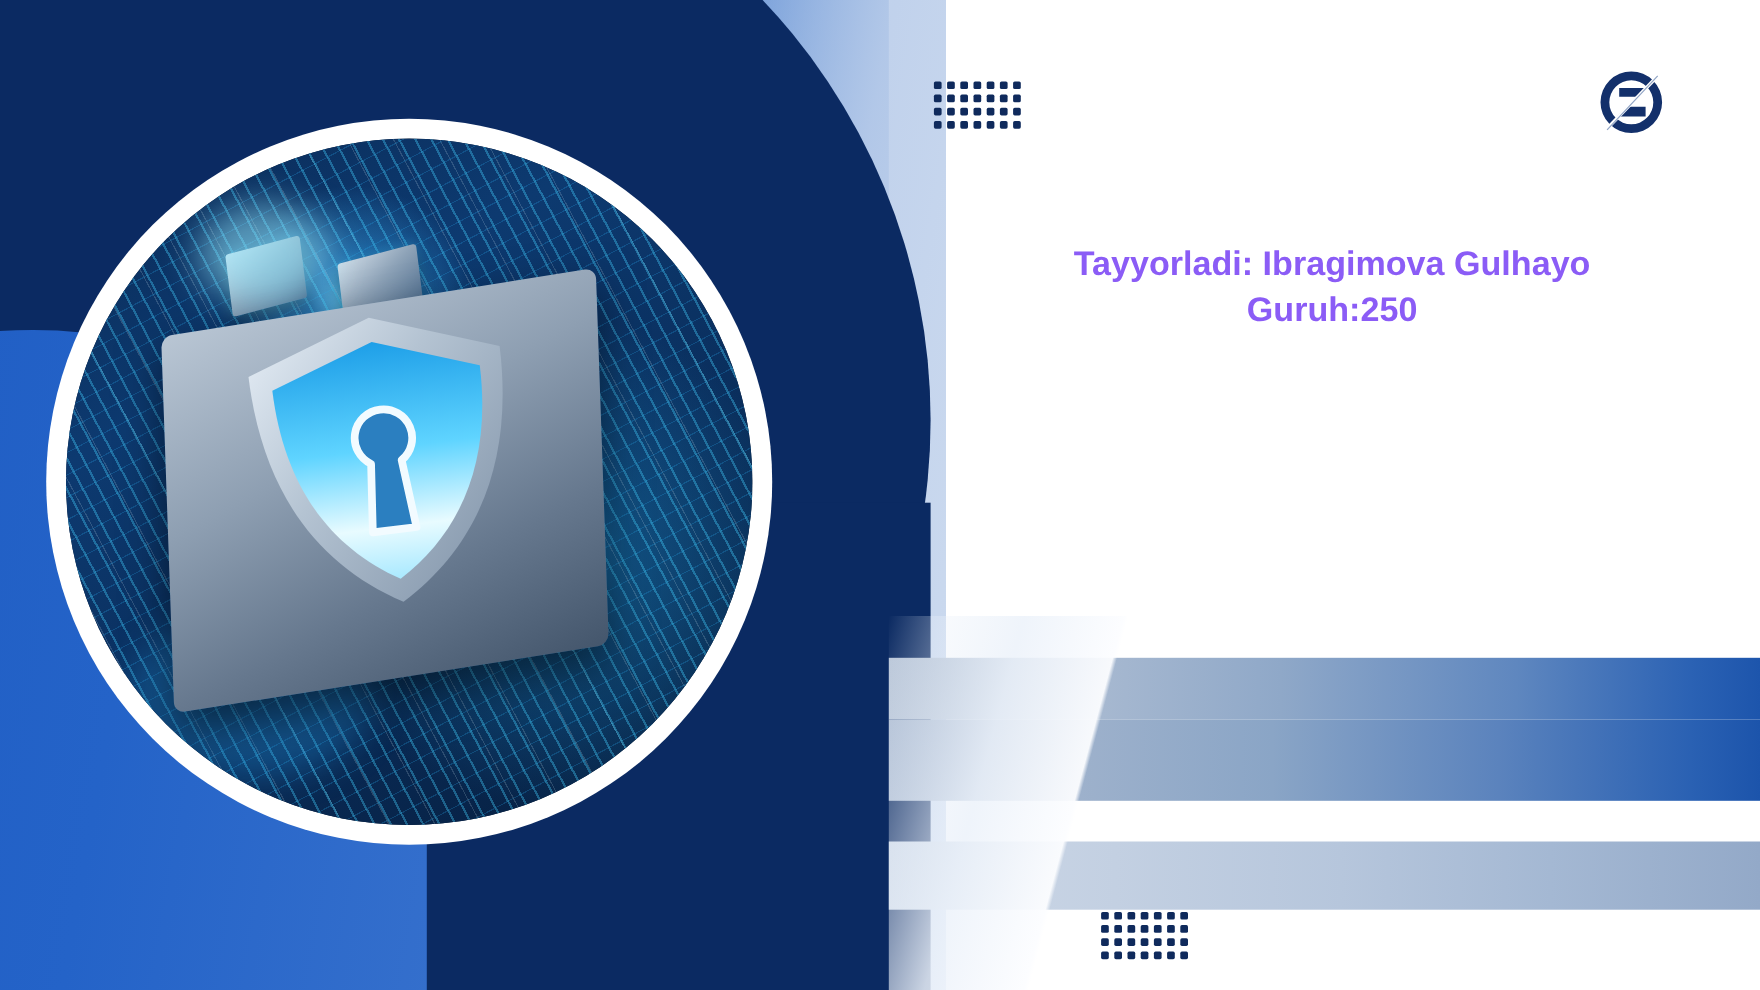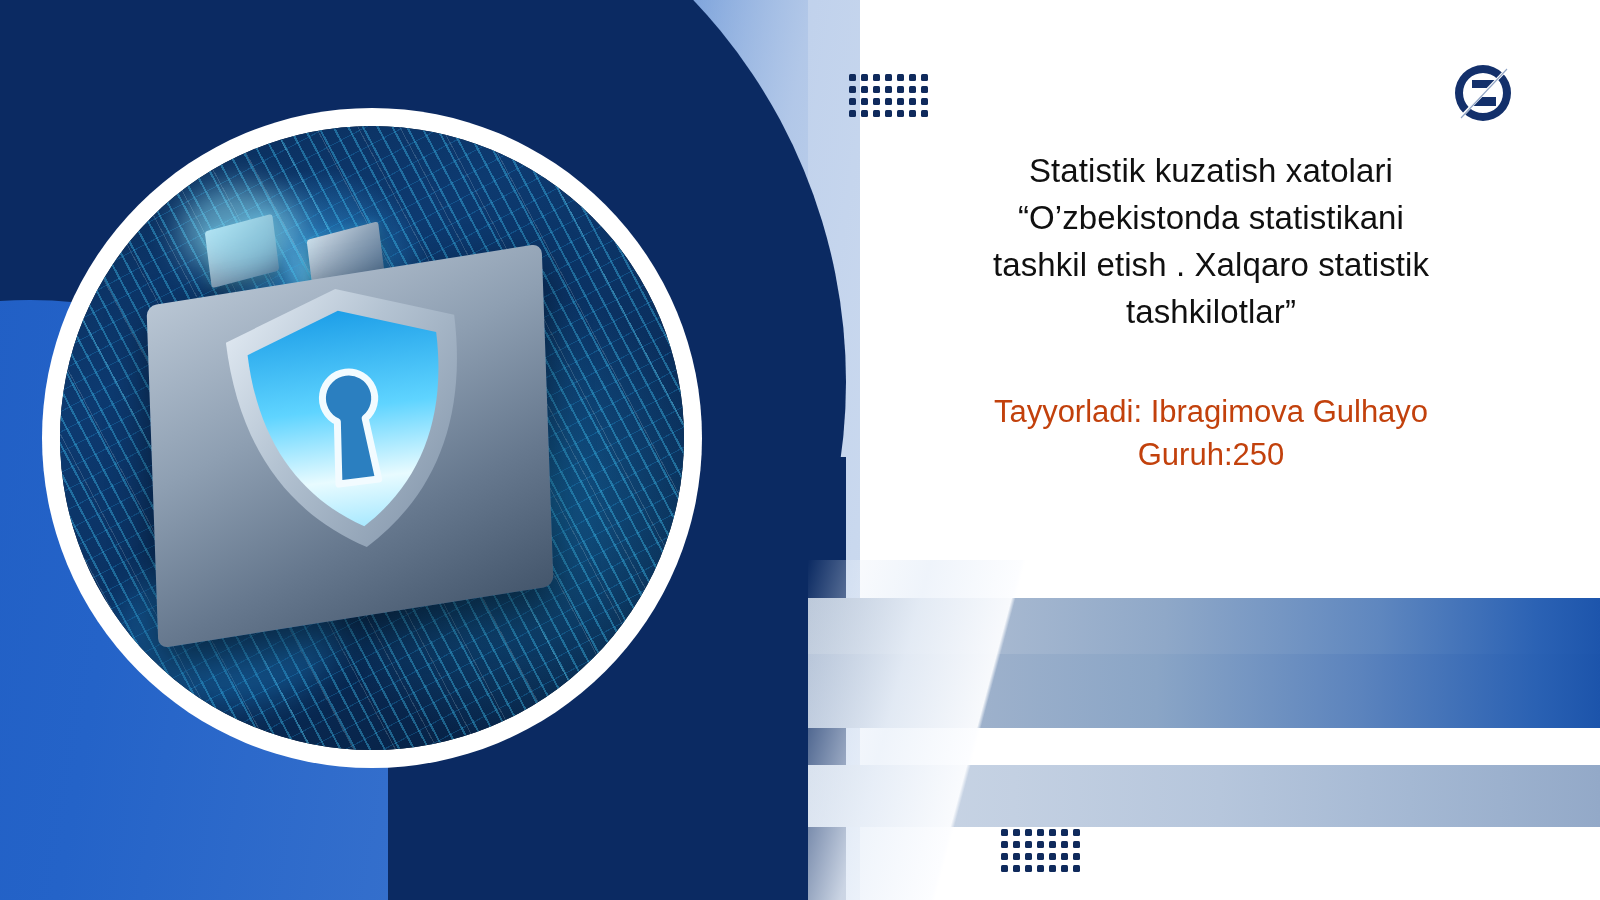--- a/index.html
+++ b/index.html
@@ -209,26 +209,26 @@
   }
   .title {
     font-size: 33px;
     line-height: 1.42;
     font-weight: 400;
     letter-spacing: 0.1px;
     margin: 0;
     color: #101010;
   }
   .byline {
-    margin: 0;
+    margin: 15px;
     padding-top: 56px;
     font-size: 31px;
     line-height: 1.37;
-    font-weight: 400;
-    color: #c2410c;
+    font-weight: 700;
+    color: #8b5cf6;
   }
 </style>
 </head>
 <body>
 
 <div class="slide">
 
   <div class="bg-wash"></div>
   <div class="bg-wash-diag"></div>
 
@@ -341,17 +341,16 @@
 
   <svg class="logo" viewBox="0 0 62 62">
     <path d="M31 3 a28 28 0 1 0 0 56 a28 28 0 1 0 0 -56 z
              M31 11 a20 20 0 1 1 0 40 a20 20 0 1 1 0 -40 z" fill="#13306b"></path>
     <path d="M20 18 h24 l-17 17 h17 v9 h-26 l18 -18 h-16 z" fill="#13306b"></path>
     <path d="M7 57 L57 5" stroke="#ffffff" stroke-width="3.2" fill="none"></path>
     <path d="M9 56 L55 7" stroke="#8fa3c4" stroke-width="1.1" fill="none"></path>
   </svg>
 
   <div class="text-col">
-    <h1 class="title"><span>Statistik kuzatish xatolari</span><br><span>“O’zbekistonda statistikani</span><br><span>tashkil etish . Xalqaro statistik</span><br><span>tashkilotlar”</span></h1>
     <p class="byline"><span>Tayyorladi: Ibragimova Gulhayo</span><br><span>Guruh:250</span></p>
   </div>
 
 </div>
 
 </body></html>

